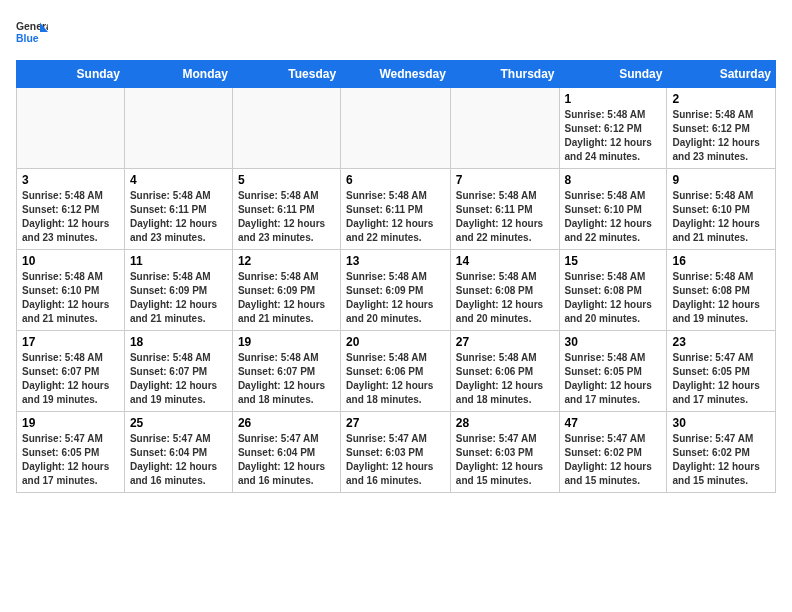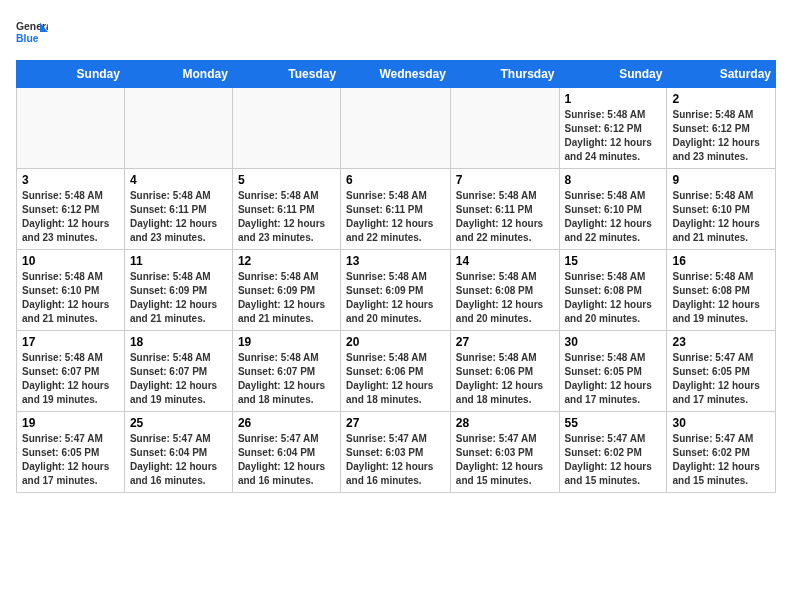--- a/index.html
+++ b/index.html
@@ -287,21 +287,21 @@
 Sunset: 6:03 PM
 Daylight: 12 hours and 16 minutes.</div>
         </td>
         <td class="has-data">
           <span class="day-num">28</span>
           <div class="day-info" style="white-space: pre-line;">Sunrise: 5:47 AM
 Sunset: 6:03 PM
 Daylight: 12 hours and 15 minutes.</div>
         </td>
         <td class="has-data">
-          <span class="day-num">55</span>
+          <span class="day-num">47</span>
           <div class="day-info" style="white-space: pre-line;">Sunrise: 5:47 AM
 Sunset: 6:02 PM
 Daylight: 12 hours and 15 minutes.</div>
         </td>
         <td class="has-data">
           <span class="day-num">30</span>
           <div class="day-info" style="white-space: pre-line;">Sunrise: 5:47 AM
 Sunset: 6:02 PM
 Daylight: 12 hours and 15 minutes.</div>
         </td>

